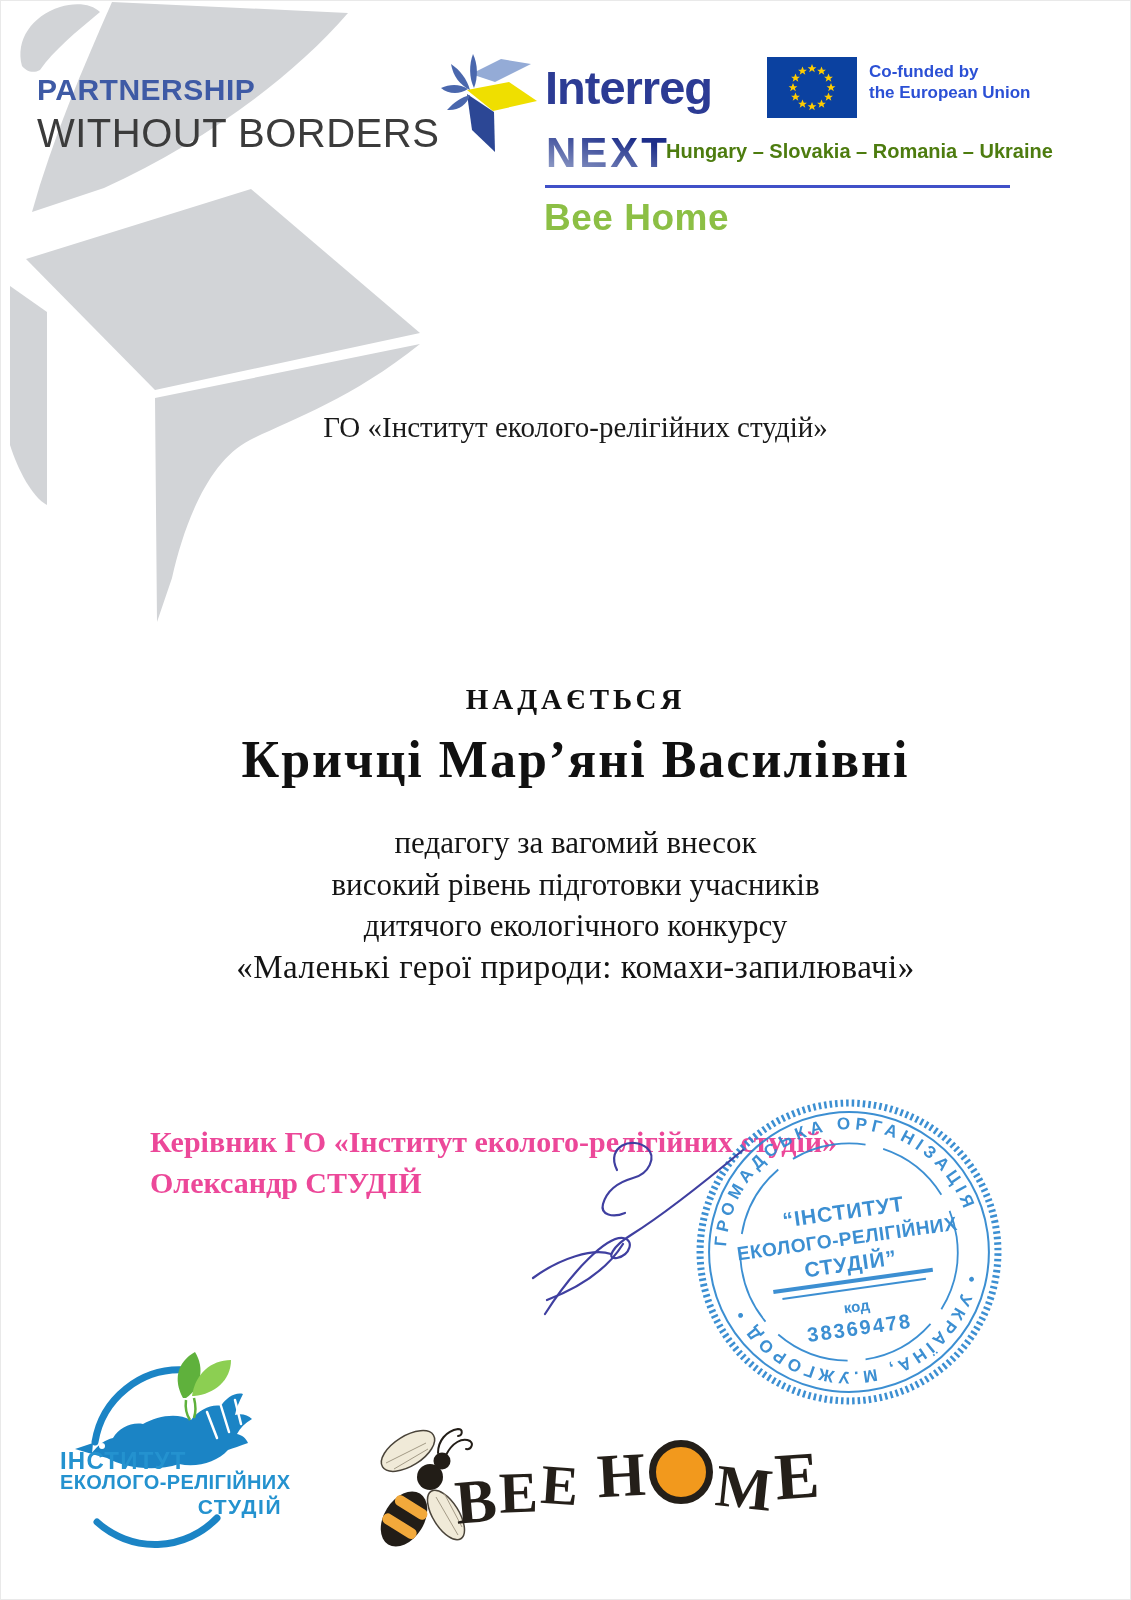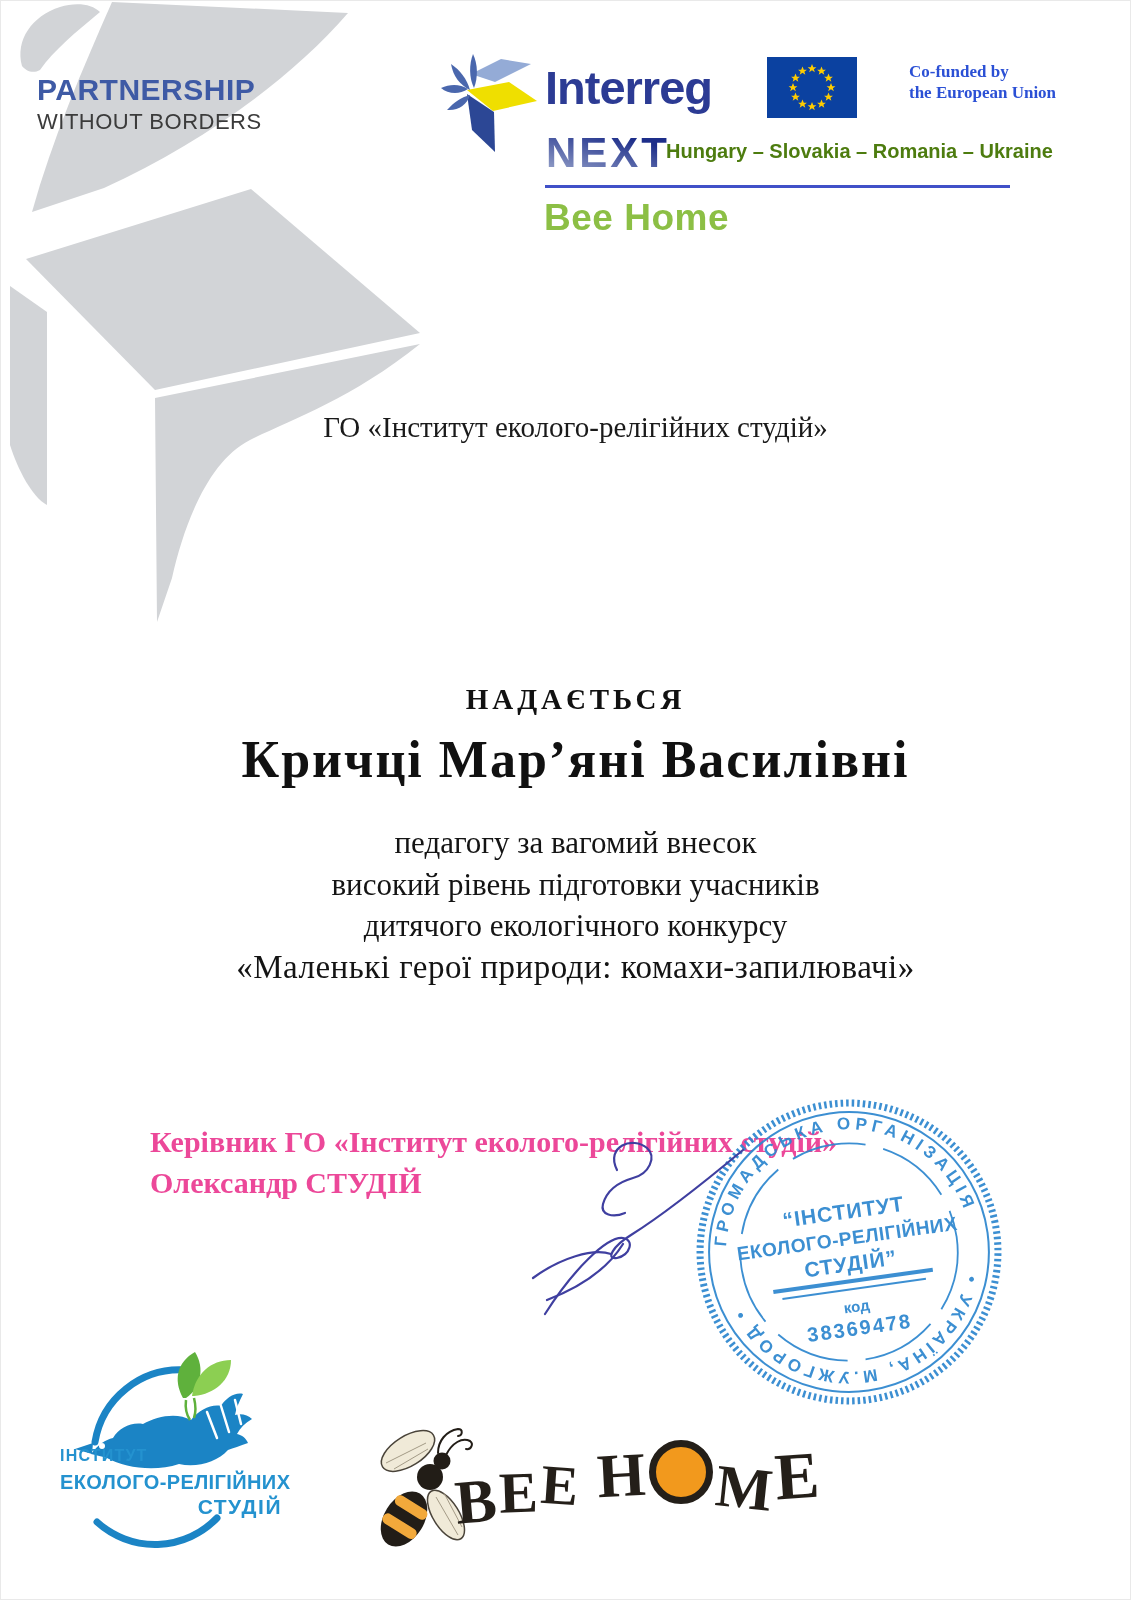--- a/index.html
+++ b/index.html
@@ -4,28 +4,28 @@
 <style>
   html,body{margin:0;padding:0;background:#888;}
   .page{position:relative;width:1131px;height:1600px;margin:0 auto;background:#fff;
         overflow:hidden;font-family:"Liberation Serif",serif;box-shadow:inset 0 0 0 1px #e9e9e9;}
   .abs{position:absolute;}
   
   .watermark{left:0;top:0;}
   
   .partnership{left:37px;top:72px;font-family:Liberation Sans, sans-serif;line-height:1.22;}
   .p1{font-size:30px;font-weight:bold;color:#3e5aa5;letter-spacing:.5px;}
-  .p2{font-size:22px;color:#3b3b3b;letter-spacing:.5px;}
+  .p2{font-size:40px;color:#3b3b3b;letter-spacing:.5px;}
   
   .pinwheel{left:437px;top:48px;}
   .interreg-word{left:545px;top:60px;font-family:"Liberation Sans",sans-serif;
                  font-size:47px;font-weight:bold;color:#2c3b94;letter-spacing:-1px;}
   .euflag{left:767px;top:57px;}
-  .cofunded{left:869px;top:61px;font-family:Liberation Serif, serif;font-size:17px;
-            font-weight:bold;color:#2b50d5;line-height:21px;margin-left:40px;}
+  .cofunded{left:869px;top:61px;font-family:Liberation Sans, sans-serif;font-size:17px;
+            font-weight:bold;color:#2b50d5;line-height:21px;}
   .next{left:546px;top:129px;font-family:"Liberation Sans",sans-serif;font-size:42px;font-weight:bold;
         letter-spacing:3px;background:linear-gradient(195deg,#1d2e8a 25%,#9aa6cc 95%);
         -webkit-background-clip:text;background-clip:text;color:transparent;}
   .countries{left:666px;top:140px;font-family:"Liberation Sans",sans-serif;font-size:20px;
              font-weight:bold;color:#4d7c0f;}
   .divider{left:545px;top:185px;width:465px;height:3px;background:#4050c8;}
   .beehome-hdr{left:544px;top:197px;font-family:"Liberation Sans",sans-serif;font-size:37px;
                font-weight:bold;color:#8cbf45;letter-spacing:.5px;}
   
   .center{left:10px;width:1131px;text-align:center;}
@@ -35,21 +35,21 @@
   .recipient{top:730px;font-size:52px;font-weight:bold;color:#111;letter-spacing:2px;}
   .bodytext{top:822px;font-size:31px;color:#141414;line-height:41.5px;}
   .contest{font-size:33px;font-weight:normal;letter-spacing:.5px;}
   .signer{left:150px;top:1121px;font-size:30px;font-weight:bold;color:#ec4899;line-height:41px;text-align:left;}
   
   .stamp{left:693px;top:1096px;opacity:.93;}
   .signature{left:525px;top:1128px;}
   
   .inst-logo{left:45px;top:1340px;width:260px;height:245px;}
   .inst-logo .txt{position:absolute;font-family:"Liberation Sans",sans-serif;font-weight:bold;color:#2492cf;}
-  .il1{left:15px;top:107px;font-size:16px;letter-spacing:1.2px;}
+  .il1{left:15px;top:107px;font-size:24px;letter-spacing:1.2px;}
   .il2{left:15px;top:131px;font-size:20px;letter-spacing:.4px;}
   .il3{left:15px;top:155px;font-size:21px;letter-spacing:1.5px;width:222px;text-align:right;}
   
   .beesvg{left:366px;top:1415px;}
   .beeword{left:455px;top:1432px;width:340px;height:130px;font-family:"Liberation Serif",serif;
            font-weight:bold;color:#241f19;white-space:nowrap;}
   .bl{display:inline-block;font-size:62px;line-height:1;margin-right:3px;}
   .b0{transform:translateY(26px) rotate(-5deg);}
   .b1{transform:translateY(16px) rotate(-2deg);font-size:58px;}
   .b2{transform:translateY(8px) rotate(4deg);font-size:56px;}

